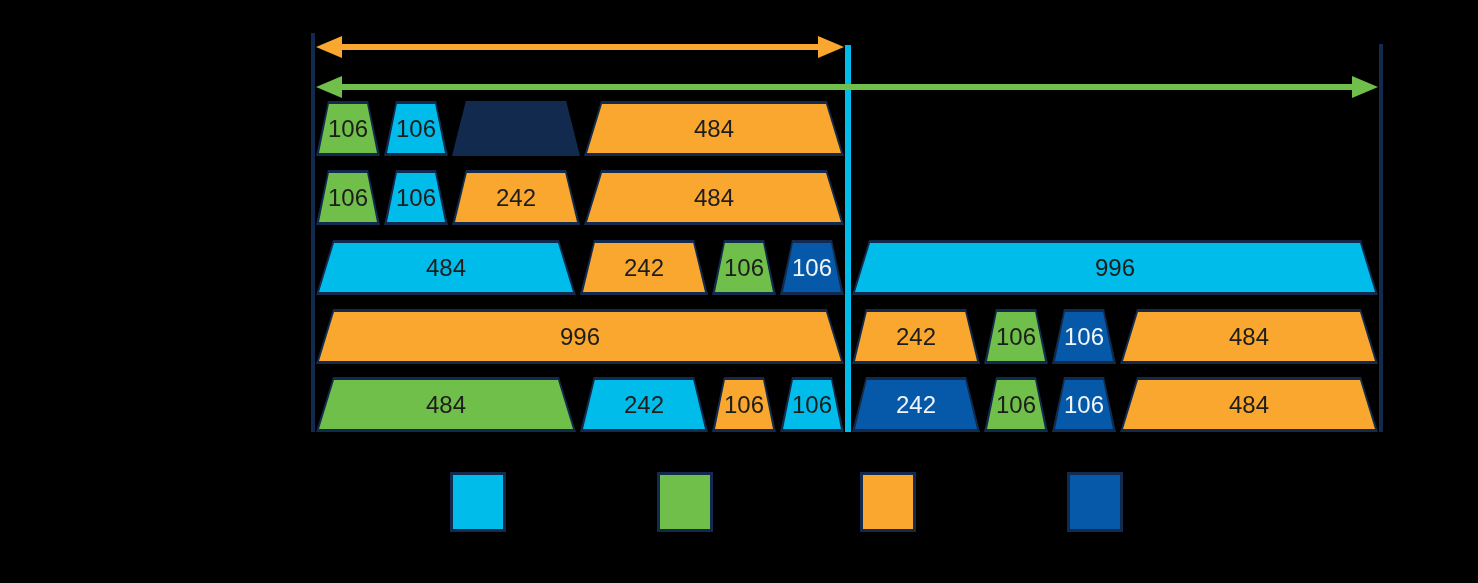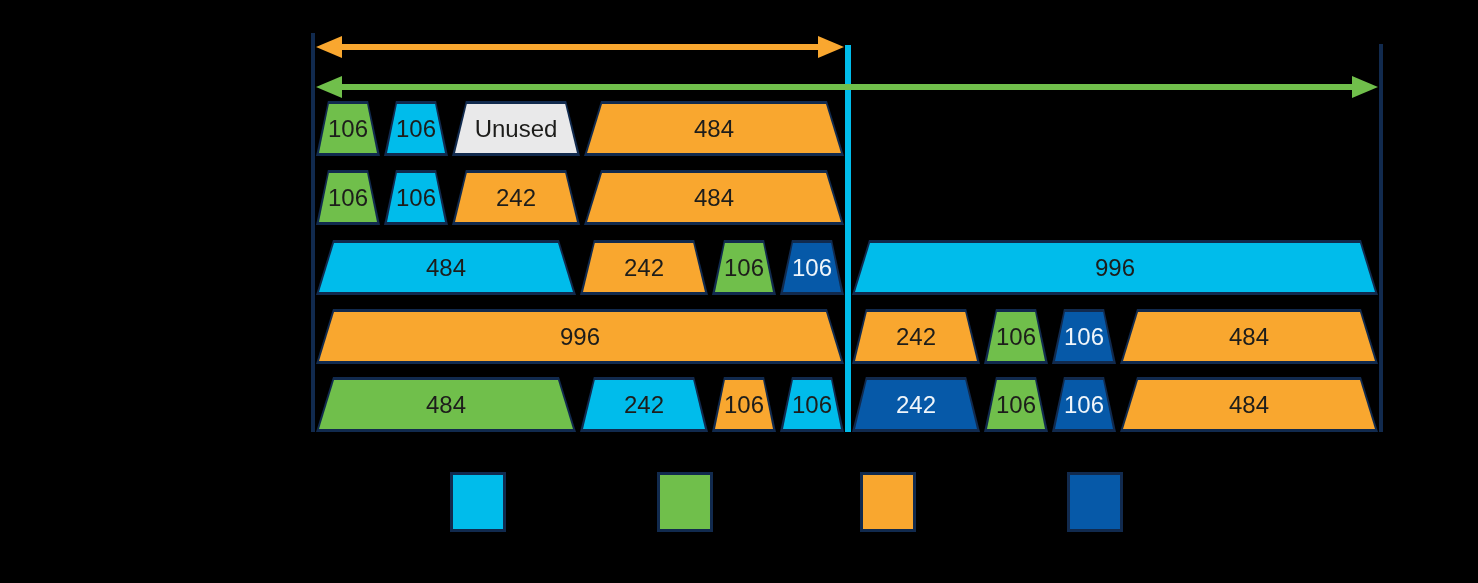--- a/index.html
+++ b/index.html
@@ -50,23 +50,20 @@
         </div>
       </div>
       <div class="trap" style="left: 384px; top: 101px; width: 64px; height: 55px; --s: 11.9px;">
         <div class="outer" style="background: rgb(17, 42, 78);"></div>
         <div class="inner" style="background: rgb(0, 188, 235);">
           <span style="color: rgb(29, 29, 27);">106</span>
         </div>
       </div>
       <div class="trap" style="left: 452px; top: 101px; width: 128px; height: 55px; --s: 13.8px;">
         <div class="outer" style="background: rgb(17, 42, 78);"></div>
-        <div class="inner" style="background: rgb(233, 233, 234);">
-          <span style="color: rgb(29, 29, 27);">Unused</span>
-        </div>
       </div>
       <div class="trap" style="left: 584px; top: 101px; width: 260px; height: 55px; --s: 17.0px;">
         <div class="outer" style="background: rgb(17, 42, 78);"></div>
         <div class="inner" style="background: rgb(249, 167, 47);">
           <span style="color: rgb(29, 29, 27);">484</span>
         </div>
       </div>
       <div class="trap" style="left: 316px; top: 170px; width: 64px; height: 55px; --s: 11.9px;">
         <div class="outer" style="background: rgb(17, 42, 78);"></div>
         <div class="inner" style="background: rgb(112, 191, 75);">

